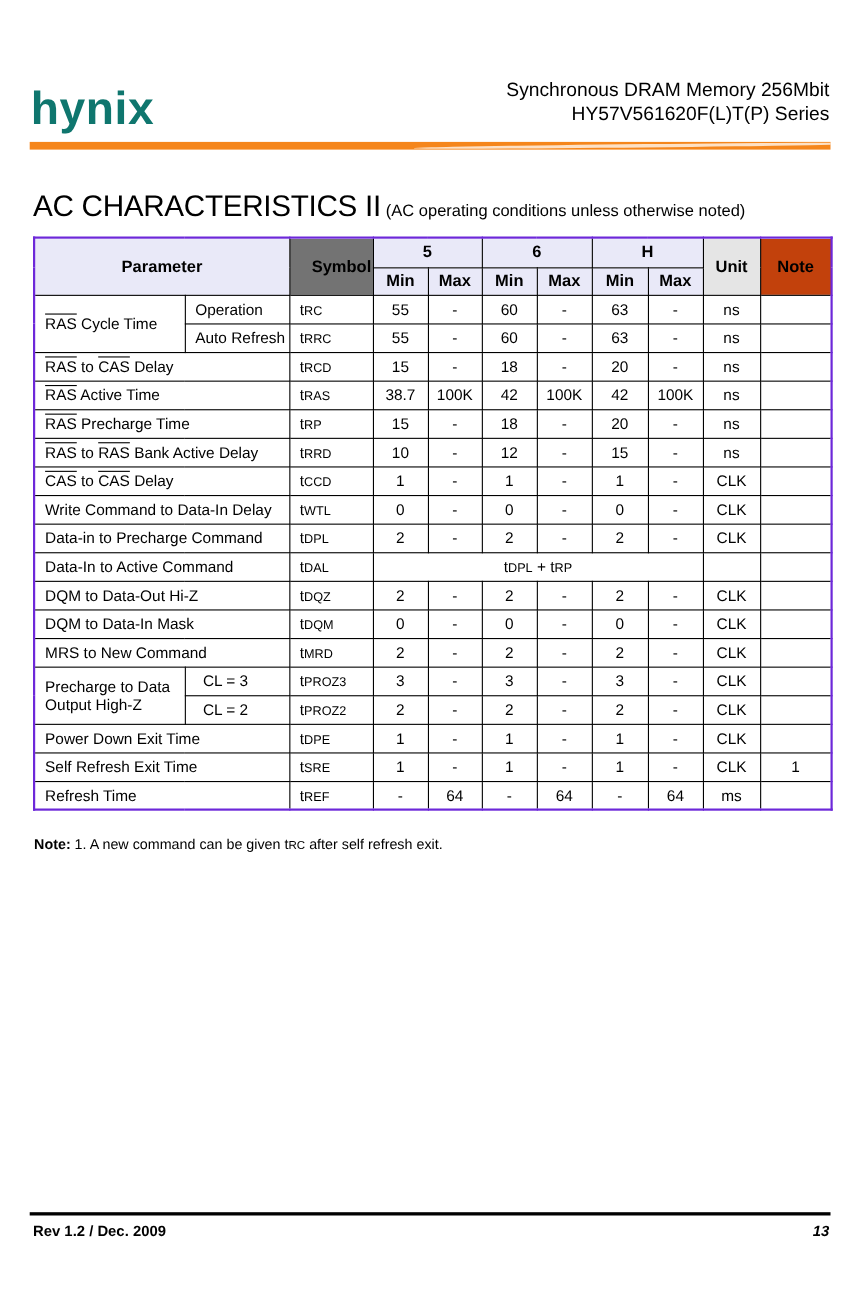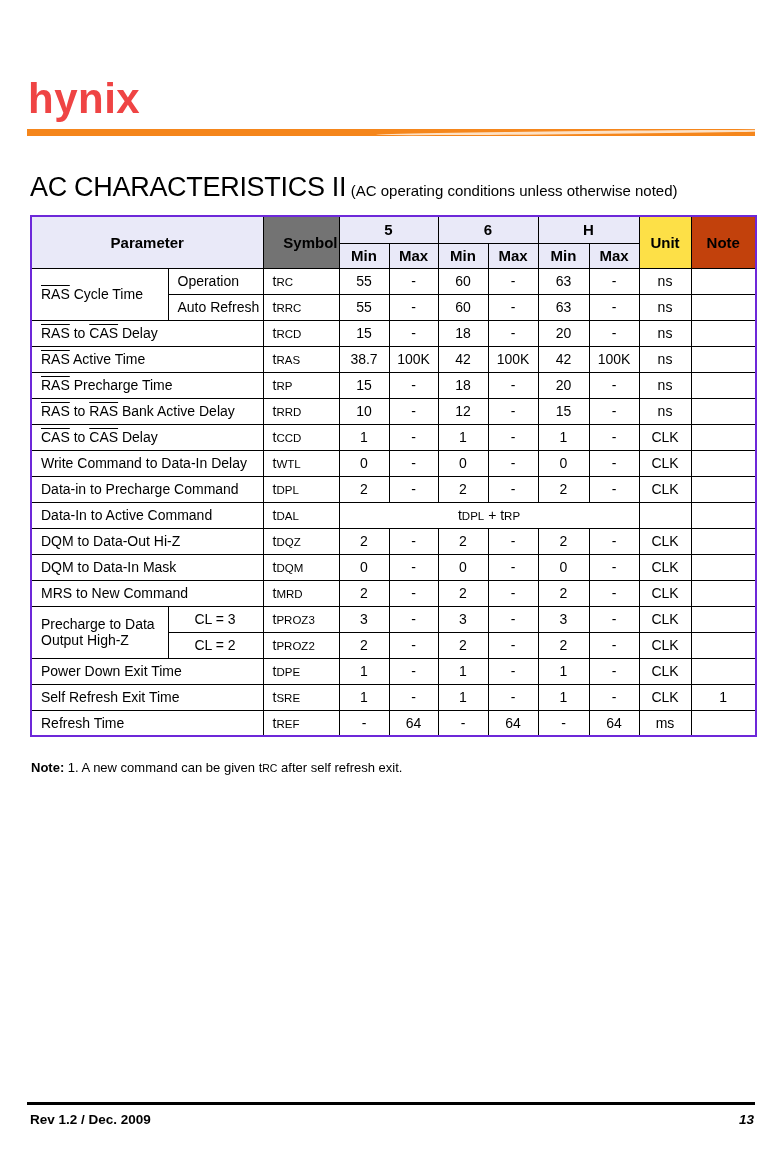--- a/index.html
+++ b/index.html
@@ -81,21 +81,21 @@
   table.ac thead th {
     font-weight: bold;
     font-size: 15px;
     text-align: center;
   }
   thead tr.group-row { height: 27px; }
   thead tr.minmax-row { height: 25px; }
   tbody tr.data-row { height: 26px; }
   td.cell { font-size: 14px; }
   td.param, td.sub, td.symbol { text-align: left; padding-left: 9px; }
-  td.sub.center { text-align: center; padding-left: 0; }
+  td.sub.center { padding-left: 16px; }
   td.val, td.unit, td.notec { text-align: center; }
   .ov { text-decoration: overline; }
   .sc { font-size: 11.5px; }
   
   .note-line {
     position: absolute;
     left: 31px;
     top: 760px;
     font-size: 13px;
   }
@@ -124,22 +124,26 @@
     font-size: 13.5px;
     font-weight: bold;
     font-style: italic;
   }
 </style>
 </head>
 <body>
 
 <div class="page">
 
-  <div class="logo" style="color: #ef4444;">hynix</div>
-
+  <div class="logo" style="color: #0f766e;">hynix</div>
+
+  <div class="doc-title">
+    <div>Synchronous DRAM Memory 256Mbit</div>
+    <div>HY57V561620F(L)T(P) Series</div>
+  </div>
 
   <div class="orange-rule" style="background: rgb(245, 134, 27);">
     <div class="swoosh"></div>
   </div>
 
   <div class="section-heading">
     <span class="section-title">AC CHARACTERISTICS II</span>
     <span class="section-subtitle"> <span>(AC operating conditions unless otherwise noted)</span></span>
   </div>
 
@@ -157,21 +161,21 @@
       <col style="width:52px">
         <col style="width:65px">
     </colgroup>
     <thead>
       <tr class="group-row">
         <th rowspan="2" colspan="2" style="background: rgb(233, 233, 248);">Parameter</th>
         <th rowspan="2" style="background: #737373; text-align: right;">Symbol</th>
         <th colspan="2" style="background: rgb(233, 233, 248);">5</th>
         <th colspan="2" style="background: rgb(233, 233, 248);">6</th>
         <th colspan="2" style="background: rgb(233, 233, 248);">H</th>
-        <th rowspan="2" style="background: #fde047; text-align: center;">Unit</th>
+        <th rowspan="2" style="background: #e5e5e5; text-align: center;">Unit</th>
         <th rowspan="2" style="background: #c2410c;">Note</th>
       </tr>
       <tr class="minmax-row">
         <th style="background: rgb(233, 233, 248);">Min</th>
         <th style="background: rgb(233, 233, 248);">Max</th>
         <th style="background: rgb(233, 233, 248);">Min</th>
         <th style="background: rgb(233, 233, 248);">Max</th>
         <th style="background: rgb(233, 233, 248);">Min</th>
         <th style="background: rgb(233, 233, 248);">Max</th>
       </tr>

